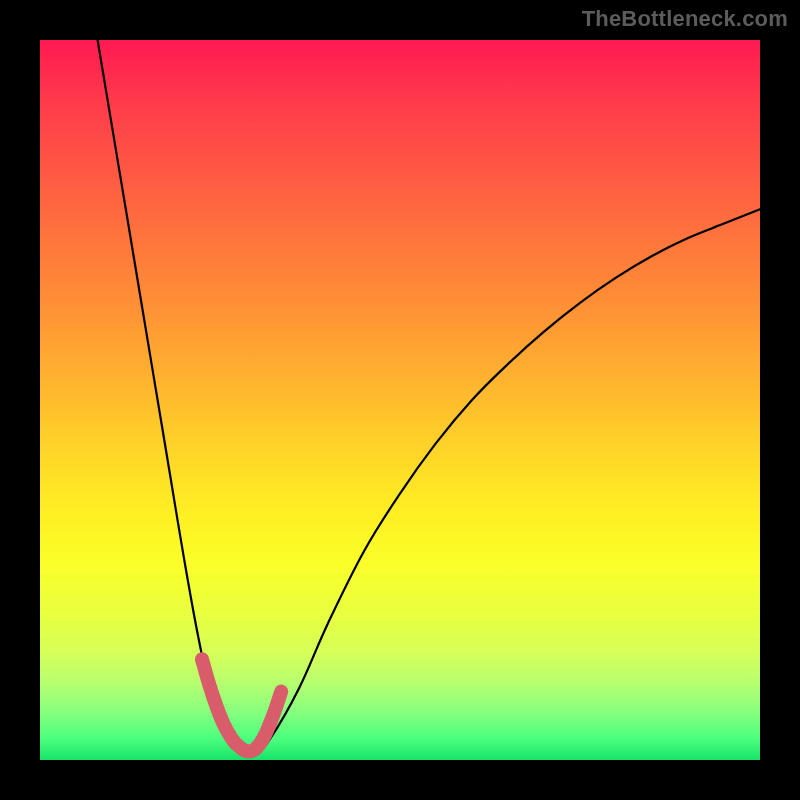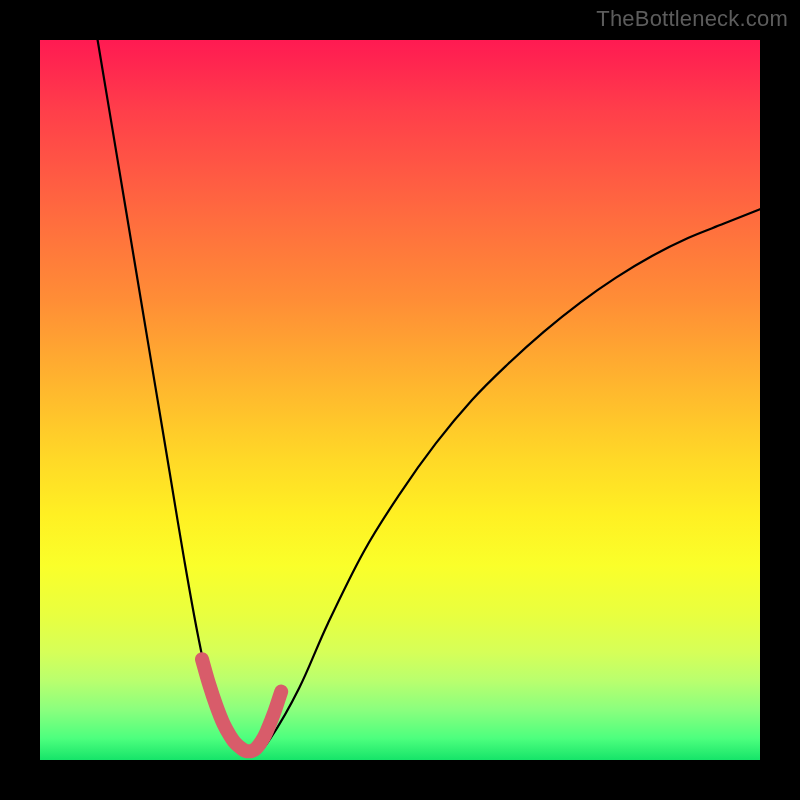--- a/index.html
+++ b/index.html
@@ -43,21 +43,21 @@
       #16e469 100%
     );
   }
   .watermark {
     position: absolute;
     top: 6px;
     right: 12px;
     color: #5c5c5c;
     font-size: 22px;
     letter-spacing: 0.2px;
-    font-weight: 400;
+    font-weight: 700;
   }
   svg.curves {
     position: absolute;
     left: 0;
     top: 0;
     width: 720px;
     height: 720px;
     overflow: visible;
   }
 </style>

